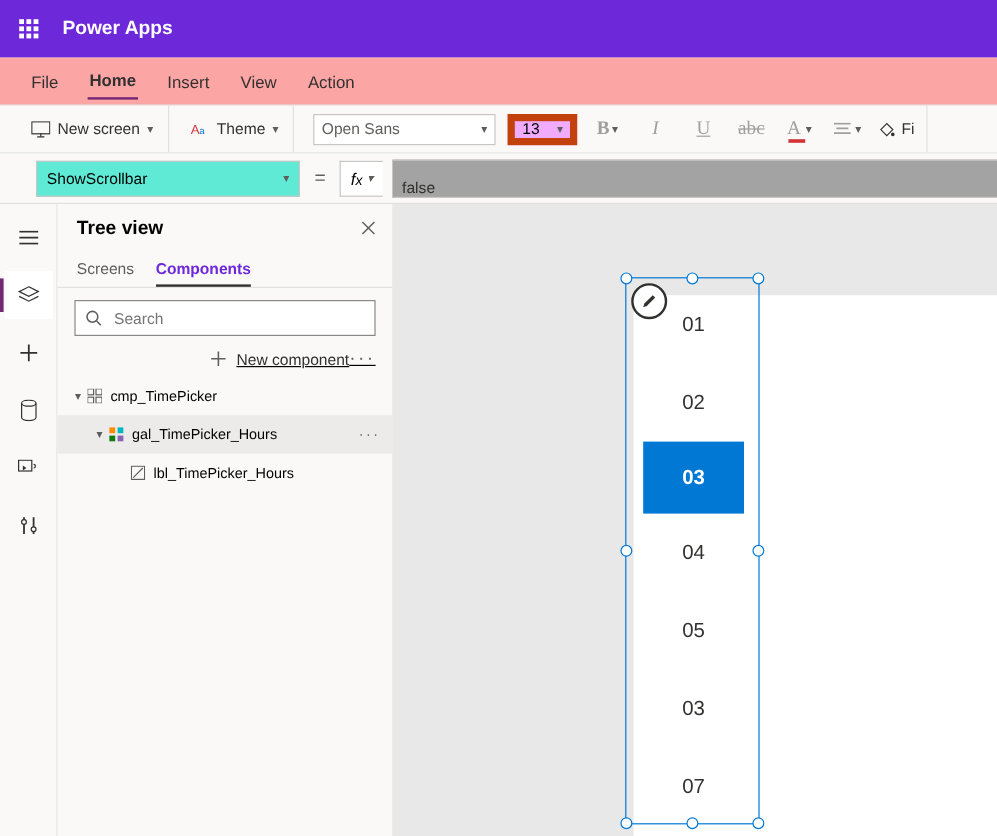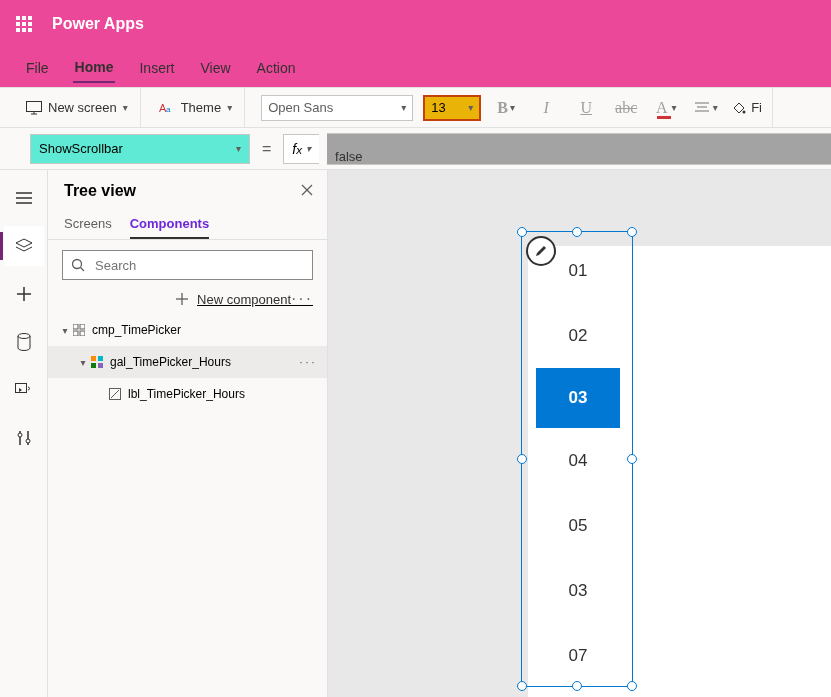--- a/index.html
+++ b/index.html
@@ -1,38 +1,38 @@
 <!DOCTYPE html>
 <html><head>
 <meta charset="utf-8">
 <style>
   * { box-sizing: border-box; font-family: "Segoe UI", Arial, sans-serif; }
   body { margin:0; width:831px; height:697px; background:#fff; overflow:hidden; position:relative; }
 
   
-  .titlebar { background:#ec4899; height:48px; display:flex; align-items:center; color:#fff; }
+  .titlebar { background:#6d28d9; height:48px; display:flex; align-items:center; color:#fff; }
   .waffle { width:48px; height:48px; display:flex; align-items:center; justify-content:center; cursor:pointer; }
   .dots { display:grid; grid-template-columns:repeat(3,4px); grid-template-rows:repeat(3,4px); gap:2px; }
   .dots span { width:4px; height:4px; background:#fff; }
   .app-title { font-size:16px; font-weight:600; margin-left:4px; }
 
   
-  .menurow { height:40px; border-bottom:1px solid #e1e1e1; display:flex; align-items:center; padding-left:24px; gap:22px; font-size:14px; background:#ec4899; }
+  .menurow { height:40px; border-bottom:1px solid #e1e1e1; display:flex; align-items:center; padding-left:24px; gap:22px; font-size:14px; background:#fca5a5; }
   .menurow .item { color:#323130; cursor:pointer; padding:6px 2px; }
   .menurow .item.active { font-weight:600; border-bottom:2px solid #742774; color:#323130; }
 
   
   .toolbar { height:40px; border-bottom:1px solid #e1e1e1; background:#faf9f8; display:flex; align-items:center; padding-left:24px; gap:6px; }
   .tool-group { display:flex; align-items:center; gap:6px; padding:0 10px; border-right:1px solid #e1e1e1; height:100%; }
   .tool-group:first-child{padding-left:0;}
   .tool-btn { display:flex; align-items:center; gap:6px; font-size:13px; color:#323130; cursor:pointer; padding:4px 2px; }
   .tool-btn svg{flex-shrink:0;}
   .chev { font-size:10px; color:#605e5c; }
   .font-select { width:152px; height:26px; border:1px solid #c8c6c4; background:#fff; font-size:13px; color:#605e5c; display:flex; align-items:center; padding:0 6px; justify-content:space-between; cursor:pointer; }
-  .fontsize { width:58px; height:26px; border:2px solid #c2410c; background:#eab308; font-size:13px; display:flex; align-items:center; padding:0 6px; justify-content:space-between; cursor:pointer; }
+  .fontsize { width:58px; height:26px; border:6px solid #c2410c; background:#f0abfc; font-size:13px; display:flex; align-items:center; padding:0 6px; justify-content:space-between; cursor:pointer; }
   .fmt-btn { width:30px; height:30px; display:flex; align-items:center; justify-content:center; color:#a19f9d; font-size:16px; font-family:"Times New Roman",serif; cursor:pointer; }
   .fmt-btn.bold{font-weight:bold;}
   .fmt-btn.italic{font-style:italic;}
   .fmt-btn.underline{text-decoration:underline;}
   .fmt-btn.strike{text-decoration:line-through;}
 
   
   .formula-row { height:42px; border-bottom:1px solid #e1e1e1; background:#faf9f8; display:flex; align-items:center; padding:0 0 0 30px; gap:8px; }
   .prop-select { width:220px; height:30px; border:1px solid #c8c6c4; background:#5eead4; display:flex; align-items:center; padding:0 8px; justify-content:space-between; font-size:13px; cursor:pointer; }
   .eq { font-size:16px; color:#605e5c; padding:0 4px; }

